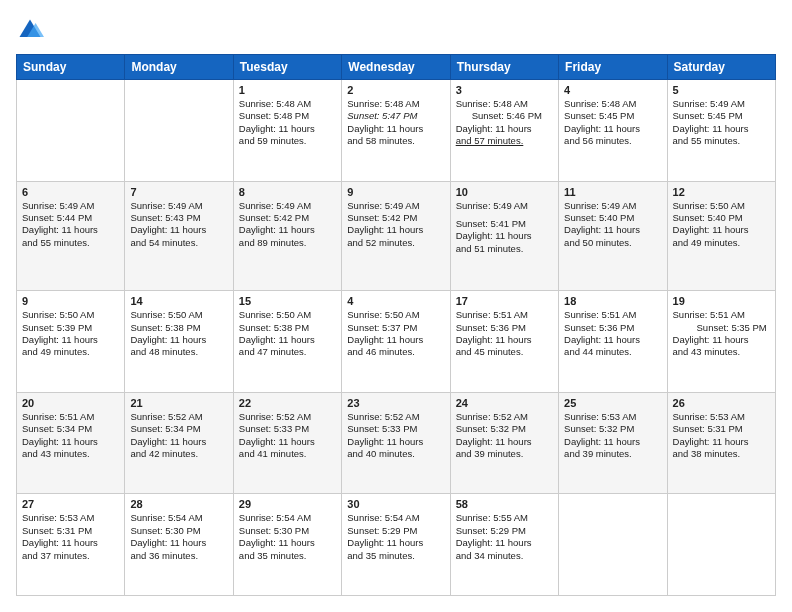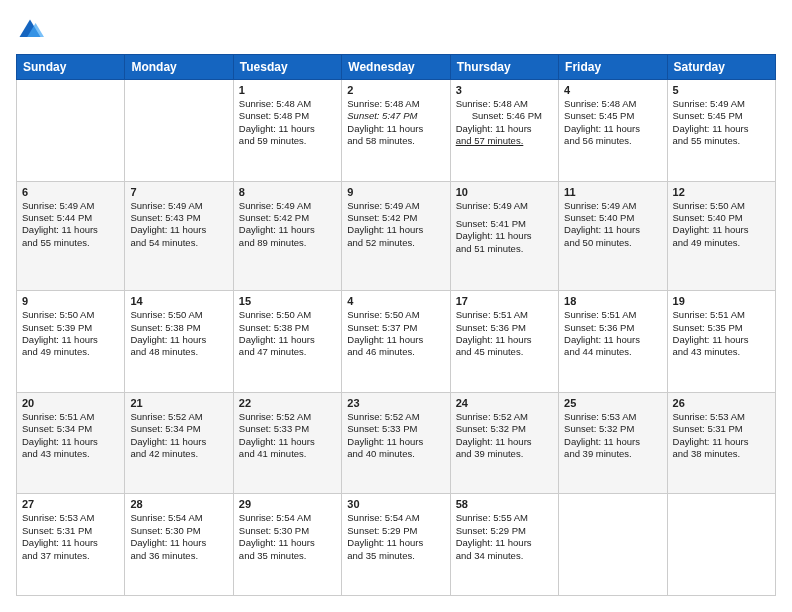--- a/index.html
+++ b/index.html
@@ -254,21 +254,21 @@
           <td>
             <span class="day-num">18</span>
             <span style="display: block; line-height: 1.3;">Sunrise: 5:51 AM</span>
             <span style="display: block; line-height: 1.3;">Sunset: 5:36 PM</span>
             <span style="display: block; line-height: 1.3;">Daylight: 11 hours</span>
             <span style="display: block; line-height: 1.3;">and 44 minutes.</span>
           </td>
           <td>
             <span class="day-num">19</span>
             <span style="display: block; line-height: 1.3;">Sunrise: 5:51 AM</span>
-            <span style="display: block; line-height: 1.3;">Sunset: 5:35 PM</span>
+            <span style="display: block; line-height: 1.3; margin-left: 24px;">Sunset: 5:35 PM</span>
             <span style="display: block; line-height: 1.3;">Daylight: 11 hours</span>
             <span style="display: block; line-height: 1.3;">and 43 minutes.</span>
           </td>
         </tr>
         <tr class="row-shade">
           <td>
             <span class="day-num">20</span>
             <span style="display: block; line-height: 1.3;">Sunrise: 5:51 AM</span>
             <span style="display: block; line-height: 1.3;">Sunset: 5:34 PM</span>
             <span style="display: block; line-height: 1.3;">Daylight: 11 hours</span>

